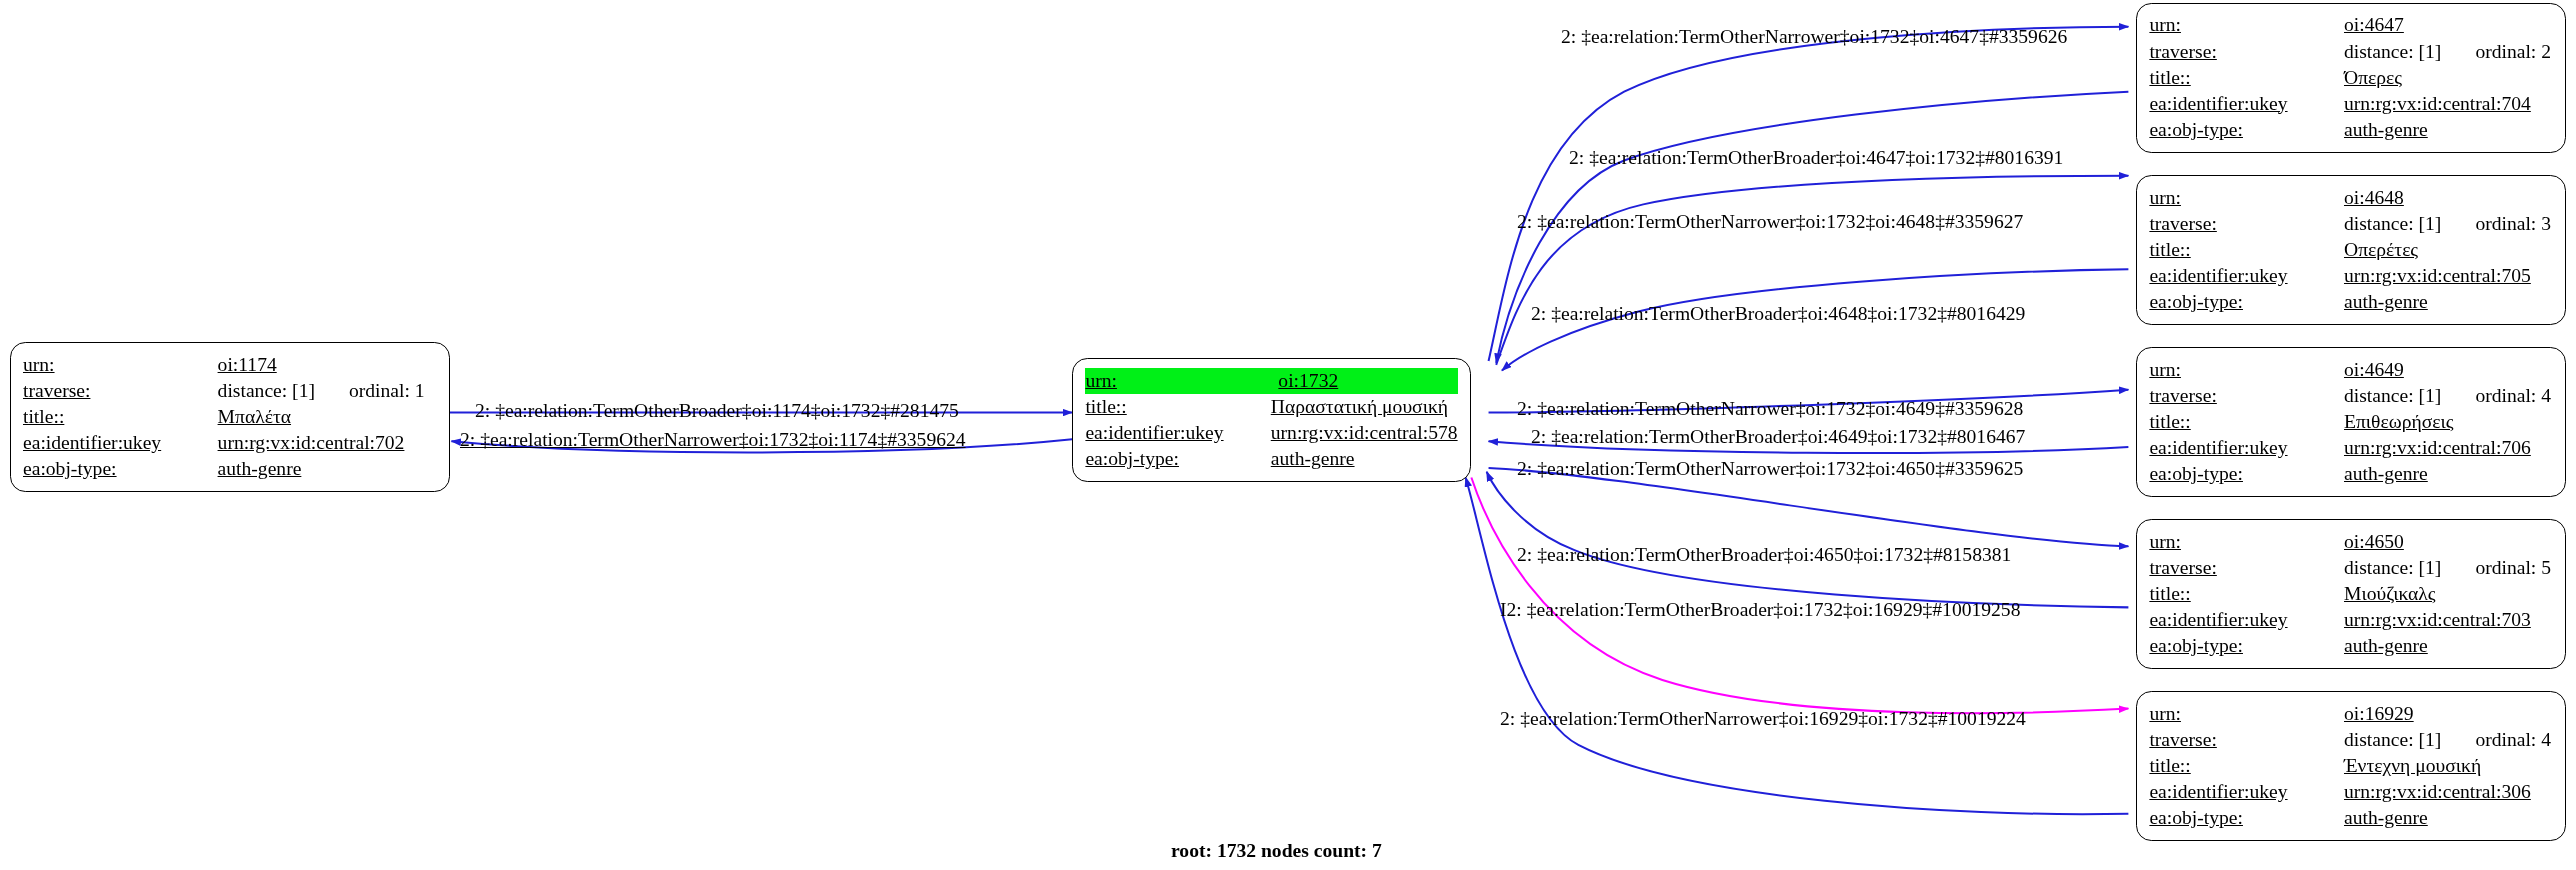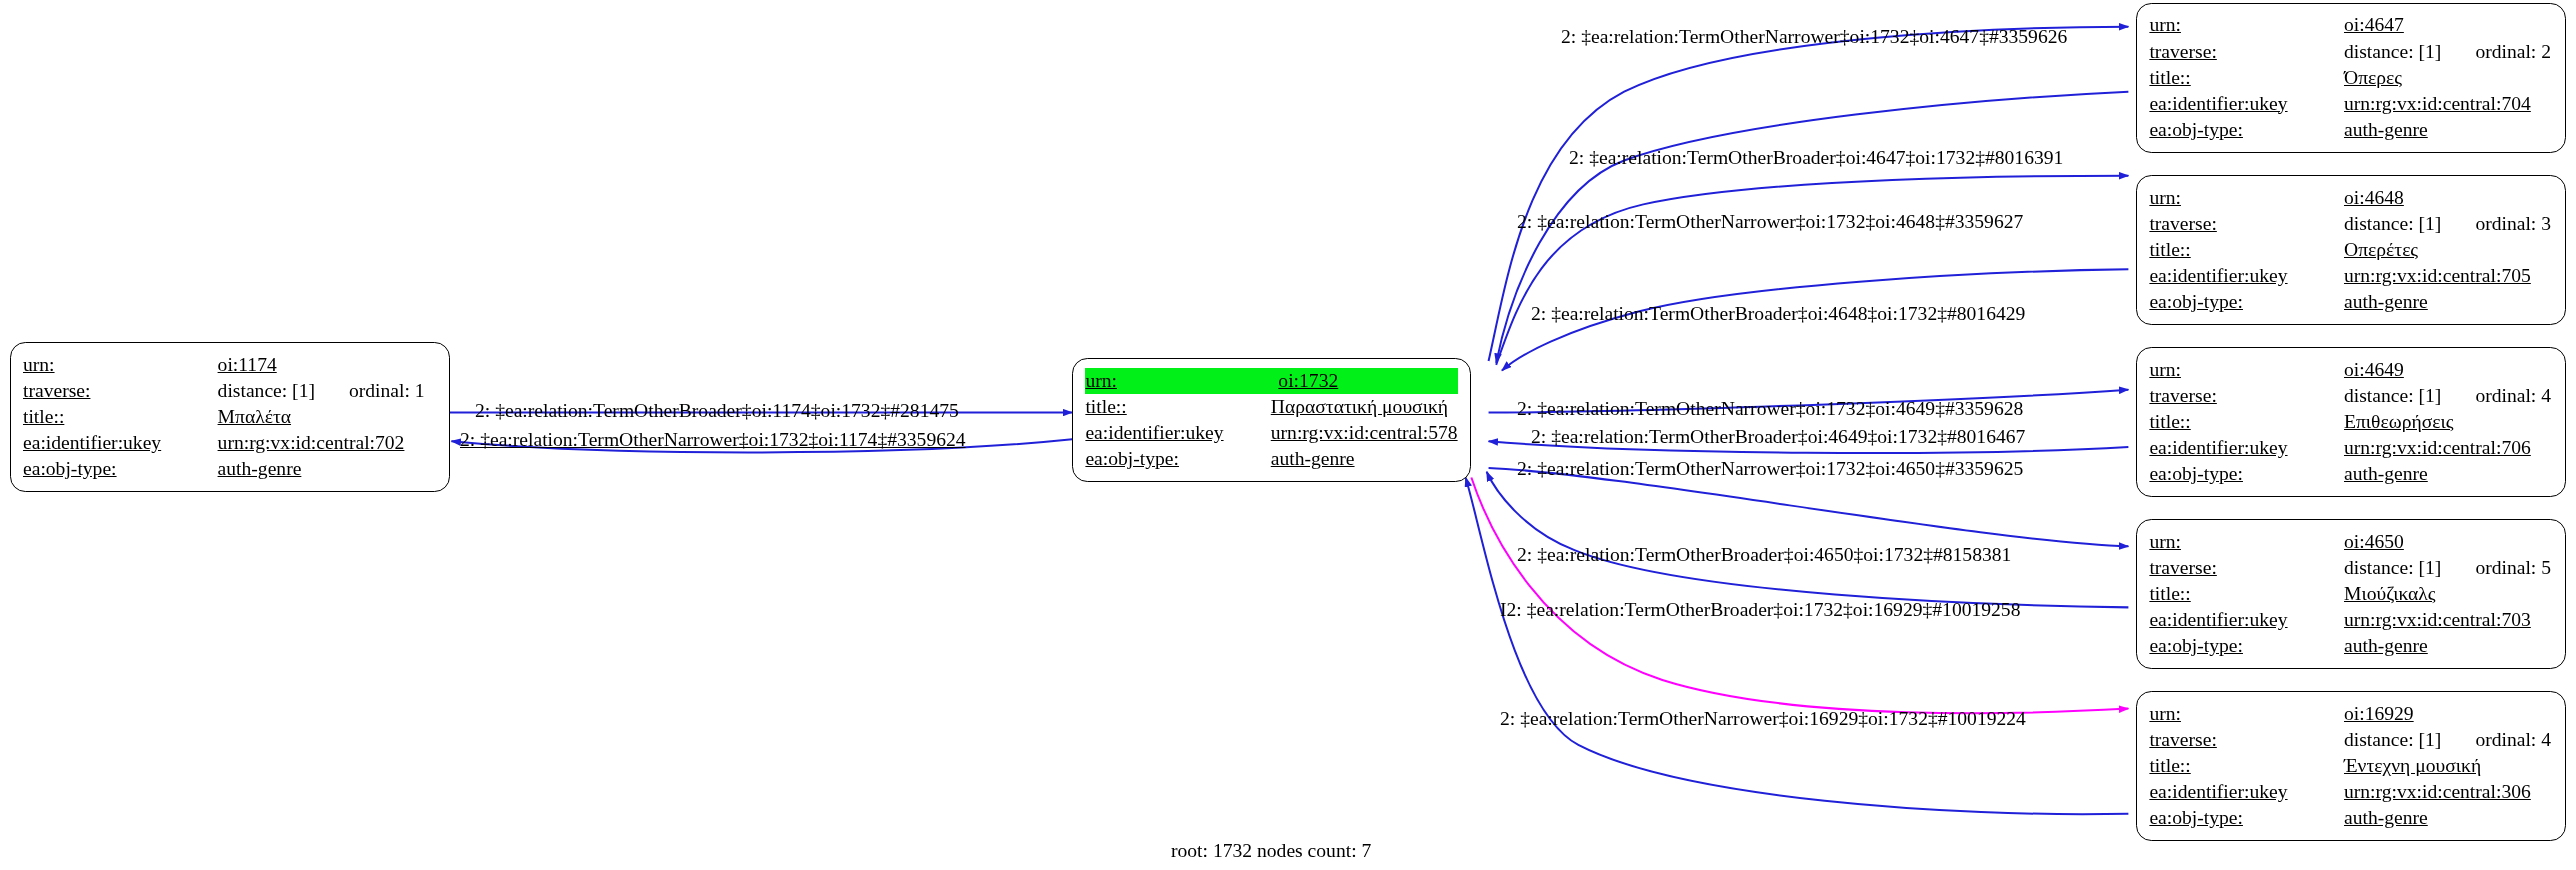--- a/index.html
+++ b/index.html
@@ -72,20 +72,21 @@
     line-height: 1;
     color: #000000;
     white-space: nowrap;
   }
   .caption {
     position: absolute;
     font-size: 19.6px;
     line-height: 1;
     color: #000000;
     white-space: nowrap;
+    font-weight: bold;
   }
 </style>
 </head>
 <body>
 
 <div id="canvas">
 
   <svg id="edge-layer" viewBox="0 0 2696 911" xmlns="http://www.w3.org/2000/svg">
     <defs>
       <marker id="ar-blue" markerWidth="11" markerHeight="8" refX="10" refY="4" orient="auto" markerUnits="userSpaceOnUse">

